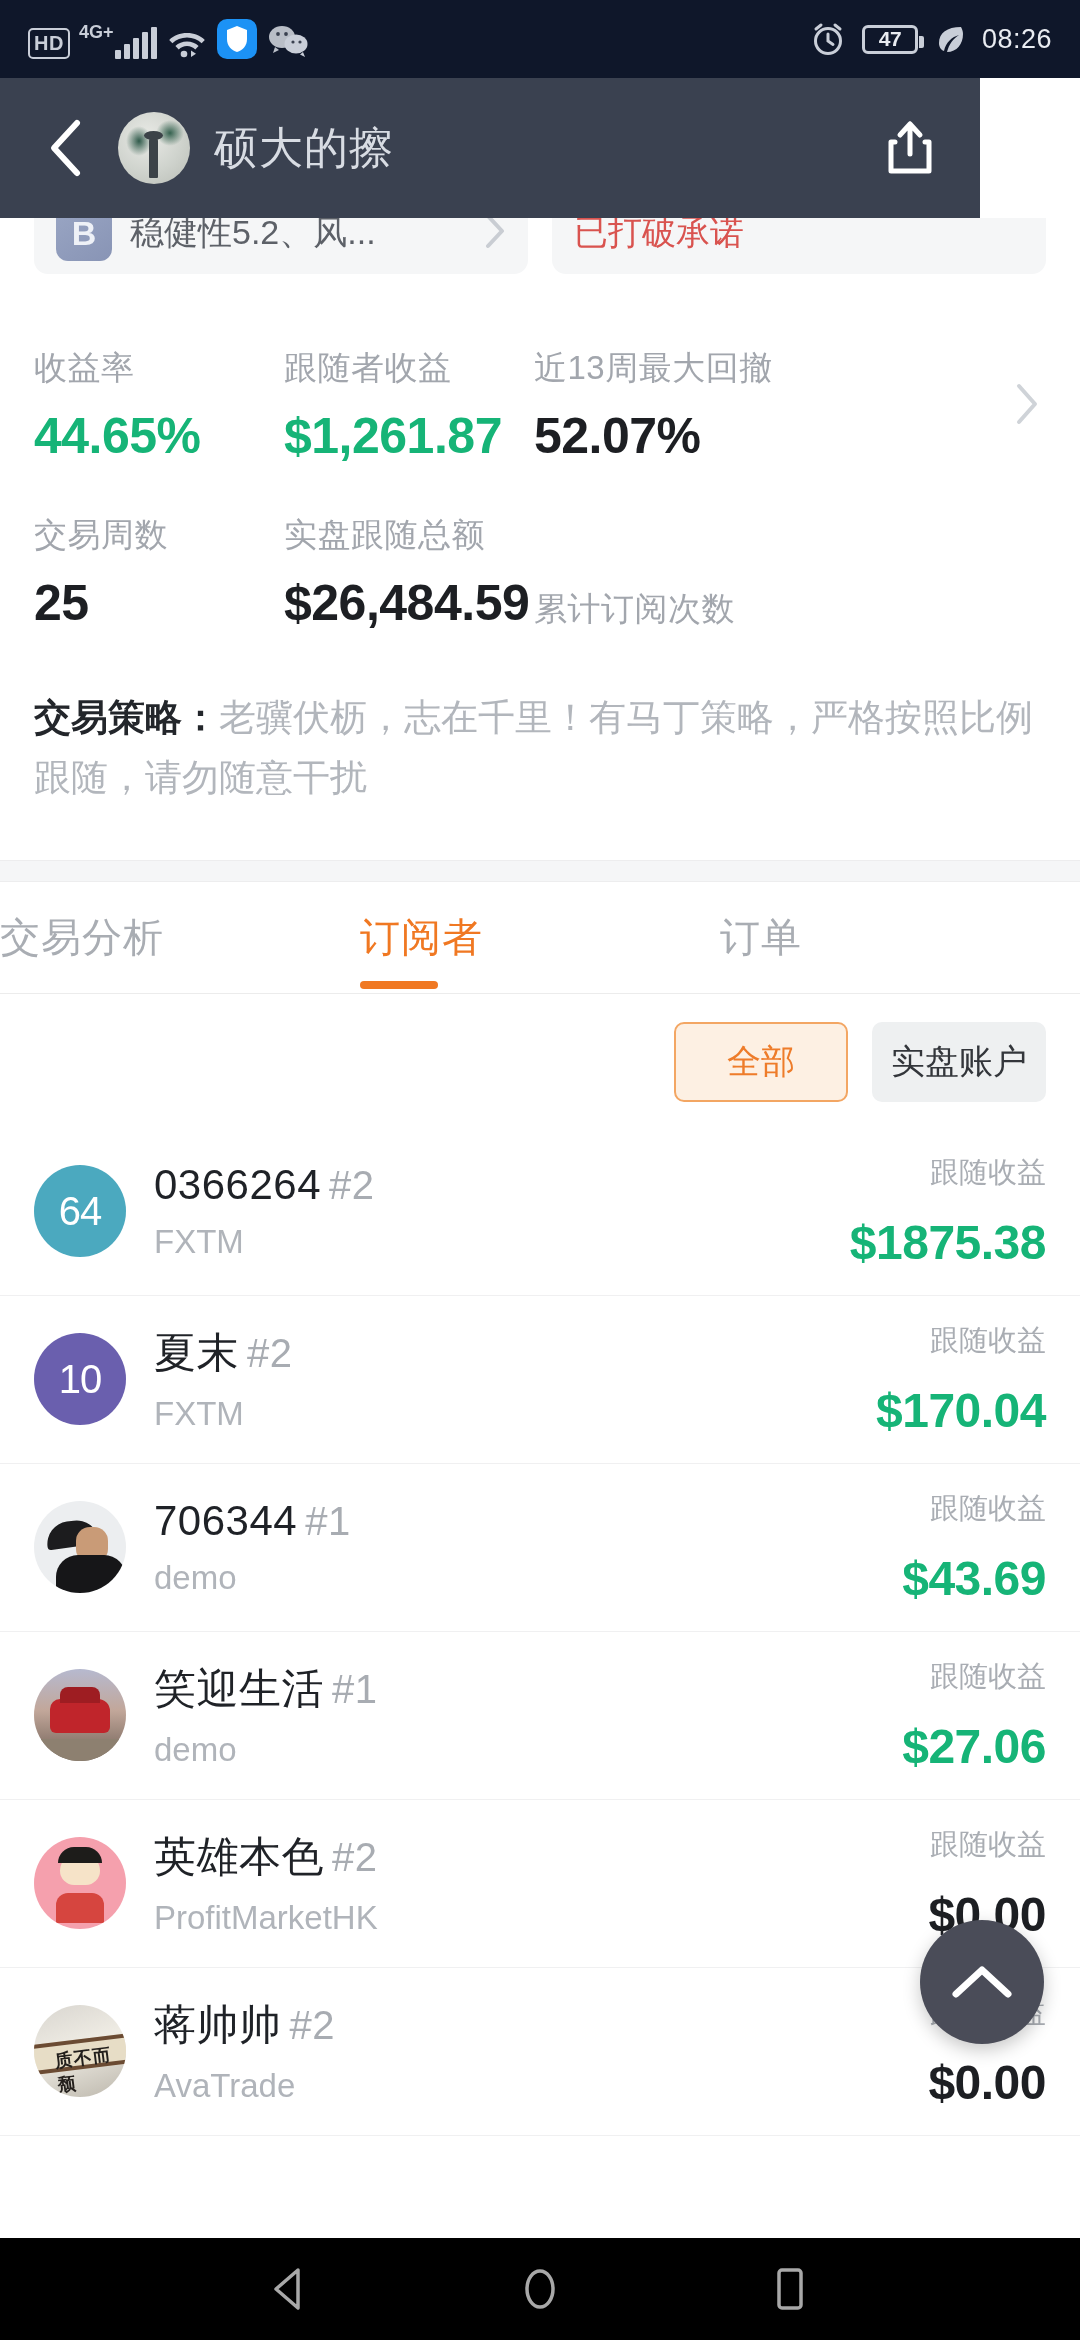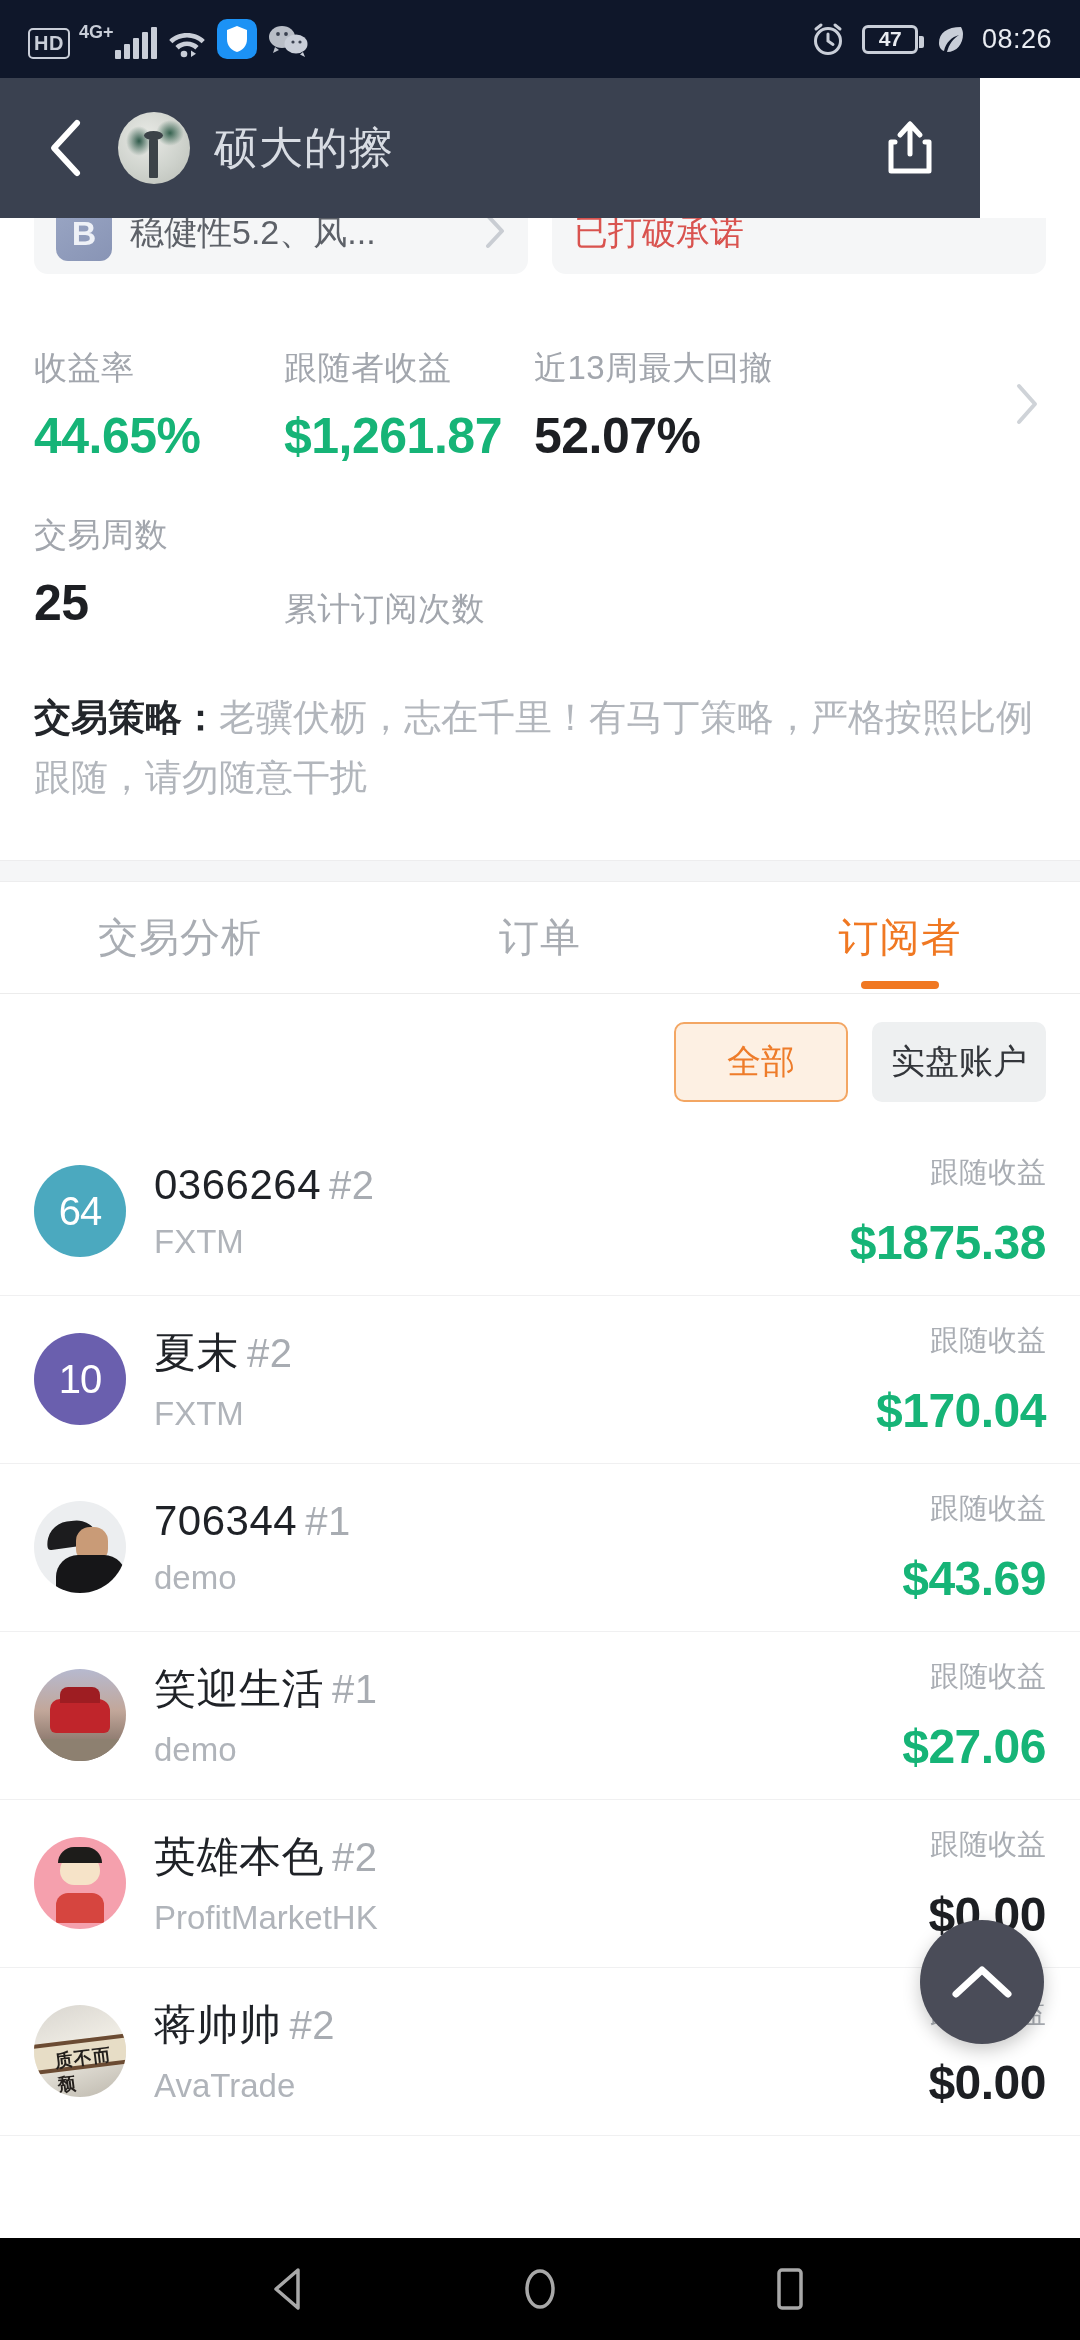--- a/index.html
+++ b/index.html
@@ -109,21 +109,21 @@
   .strategy{ padding:56px 34px 0; }
   .strategy p{ font-size:37px; line-height:1.62; color:#b2b6bc; }
   .strategy p b{ color:#23262b; font-weight:700; }
 
   .divider-block{ height:22px; background:#f5f6f7; margin-top:52px;
     border-top:1px solid #ededee; border-bottom:1px solid #ededee; }
 
   
   .tabs{ display:flex; height:112px; border-bottom:1px solid #ececec;
     background:#fff; }
-  .tab{ flex:1; display:flex; flex-direction:column; align-items:center;
+  .tab{ flex:1; display:flex; flex-direction:column; align-items:flex-start;
     justify-content:center; position:relative; }
   .tab span{ font-size:40px; color:#a9adb3; letter-spacing:1px; }
   .tab.active span{ color:#f07822; }
   .tab .ul{ position:absolute; bottom:4px; width:78px; height:8px;
     background:#f07822; border-radius:4px; }
 
   
   .filters{ display:flex; justify-content:flex-end; gap:24px;
     padding:28px 34px 26px; background:#fff; }
   .chip{
@@ -317,42 +317,46 @@
           <svg width="26" height="44" viewBox="0 0 26 44">
               <path d="M5 4l16 18L5 40" fill="none" stroke="#cfd3d8" stroke-width="4" stroke-linecap="round" stroke-linejoin="round"></path>
             </svg>
         </div>
       </div>
       <div class="stat-row">
         <div class="stat">
           <div class="stat-label">交易周数</div>
           <div class="stat-value">25</div>
         </div>
+        <div class="stat">
+          <div class="stat-label">实盘跟随总额</div>
+          <div class="stat-value">$26,484.59</div>
+        </div>
         <div class="stat wide">
           <div class="stat-label">累计订阅次数</div>
         </div>
       </div>
     </div>
 
     <div class="strategy">
       <p><b>交易策略：</b><span>老骥伏枥，志在千里！有马丁策略，严格按照比例跟随，请勿随意干扰</span></p>
     </div>
 
     <div class="divider-block"></div>
 
     <div class="tabs">
       <div class="tab">
         <span>交易分析</span>
       </div>
-      <div class="tab">
-        <span>订单</span>
-      </div>
       <div class="tab active">
         <span>订阅者</span>
         <span class="ul"></span>
+      </div>
+      <div class="tab">
+        <span>订单</span>
       </div>
     </div>
 
     <div class="filters">
       <div class="chip active">
         <span>全部</span>
       </div>
       <div class="chip">
         <span>实盘账户</span>
       </div>

